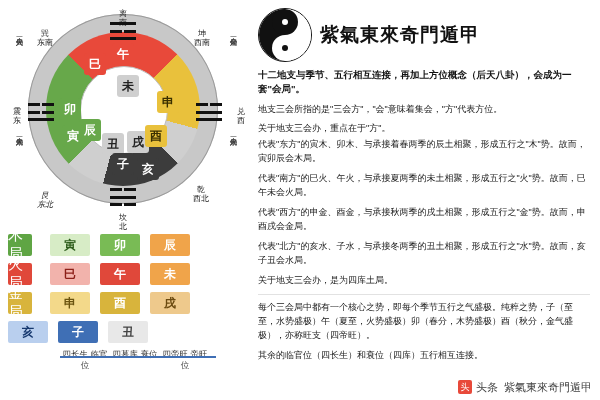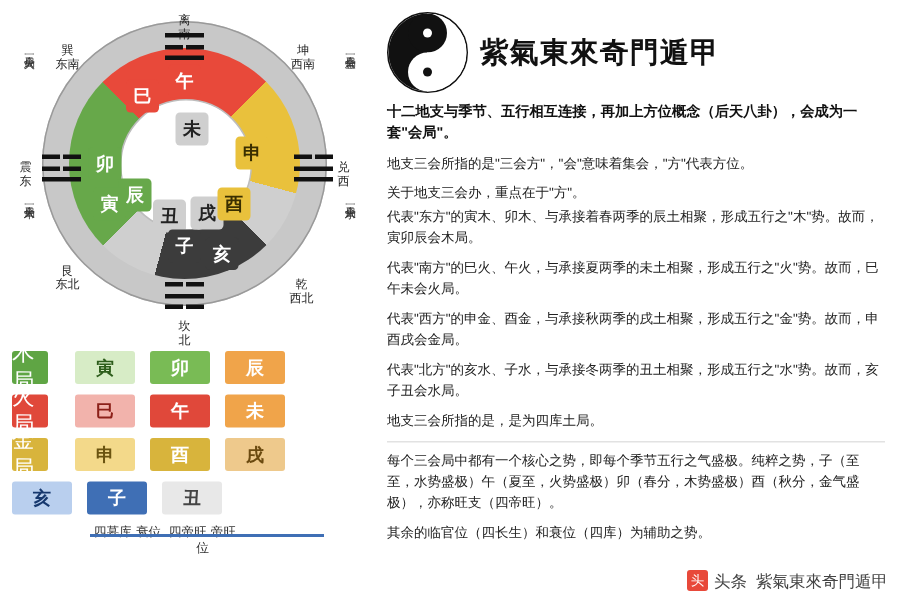--- a/index.html
+++ b/index.html
@@ -111,33 +111,33 @@
     </div>
 
     <div class="tri" style="left:108px;top:2px;width:30px;">
       <span>离</span>
       <span>南</span>
     </div>
     <div class="tri" style="left:185px;top:22px;width:34px;">
       <span>坤</span>
       <span>西南</span>
     </div>
-    <div class="tri" style="left:214px;top:100px;width:30px;">
+    <div class="tri" style="left:226px;top:100px;width:30px;">
       <span>兑</span>
       <span>西</span>
     </div>
     <div class="tri" style="left:184px;top:178px;width:34px;">
       <span>乾</span>
       <span>西北</span>
     </div>
     <div class="tri" style="left:108px;top:206px;width:30px;">
       <span>坎</span>
       <span>北</span>
     </div>
-    <div class="tri" style="left:28px;top:169px;width:34px;">
+    <div class="tri" style="left:28px;top:184px;width:34px;font-style:italic;">
       <span>艮</span>
       <span>东北</span>
     </div>
     <div class="tri" style="left:2px;top:100px;width:30px;">
       <span>震</span>
       <span>东</span>
     </div>
     <div class="tri" style="left:28px;top:22px;width:34px;">
       <span>巽</span>
       <span>东南</span>
@@ -211,20 +211,22 @@
       <div class="cellbox b-tan">戌</div>
     </div>
 
     <div class="trow">
       <div class="cellbox b-blue">亥</div>
       <div class="cellbox b-bluemid">子</div>
       <div class="cellbox b-graysoft">丑</div>
     </div>
 
     <div class="tfoot">
+      <div>四长生
+临官位</div>
       <div>四墓库
 衰位</div>
       <div>四帝旺
 帝旺位</div>
     </div>
   </div>
   <div class="underline"></div>
 
   <div class="right">
     <div class="title-row">
@@ -239,24 +241,24 @@
     </div>
 
     <div class="lead">十二地支与季节、五行相互连接，再加上方位概念（后天八卦），会成为一套"会局"。</div>
 
     <div class="para">地支三会所指的是"三会方"，"会"意味着集会，"方"代表方位。</div>
     <div class="para tight">关于地支三会办，重点在于"方"。</div>
     <div class="para">代表"东方"的寅木、卯木、与承接着春两季的辰土相聚，形成五行之"木"势。故而，寅卯辰会木局。</div>
     <div class="para">代表"南方"的巳火、午火，与承接夏两季的未土相聚，形成五行之"火"势。故而，巳午未会火局。</div>
     <div class="para">代表"西方"的申金、酉金，与承接秋两季的戌土相聚，形成五行之"金"势。故而，申酉戌会金局。</div>
     <div class="para">代表"北方"的亥水、子水，与承接冬两季的丑土相聚，形成五行之"水"势。故而，亥子丑会水局。</div>
-    <div class="para">地支三会所指的是，是为四库土局。</div>
+    <div class="para">关于地支三会办，是为四库土局。</div>
     <div class="divider"></div>
     <div class="para">每个三会局中都有一个核心之势，即每个季节五行之气盛极。纯粹之势，子（至至，水势盛极）午（夏至，火势盛极）卯（春分，木势盛极）酉（秋分，金气盛极），亦称旺支（四帝旺）。</div>
-    <div class="para">其余的临官位（四长生）和衰位（四库）为辅助之势。</div>
+    <div class="para">其余的临官位（四长生）和衰位（四库）五行相互连接。</div>
   </div>
 
   <div class="footer">
     <span class="ft-logo">
       <span class="ft-sq">头</span>
       <span>头条</span>
     </span>
     <span style="margin-left:6px;">紫氣東來奇門遁甲</span>
   </div>
 

